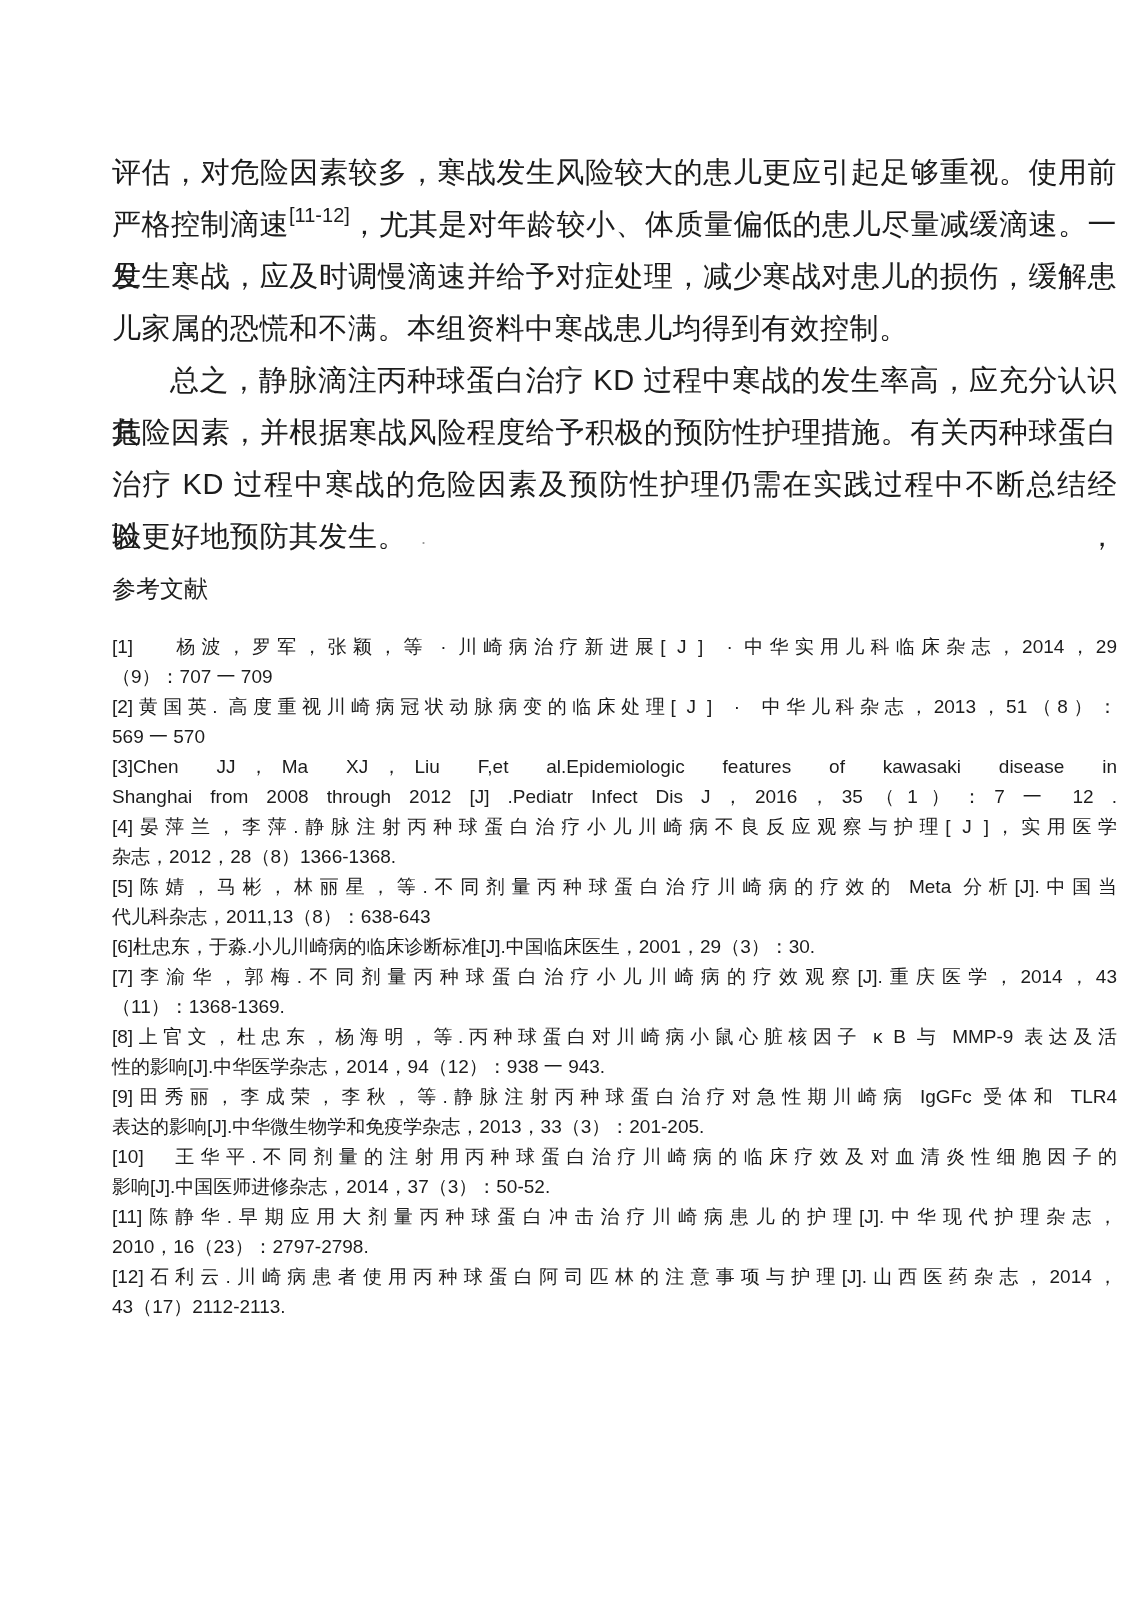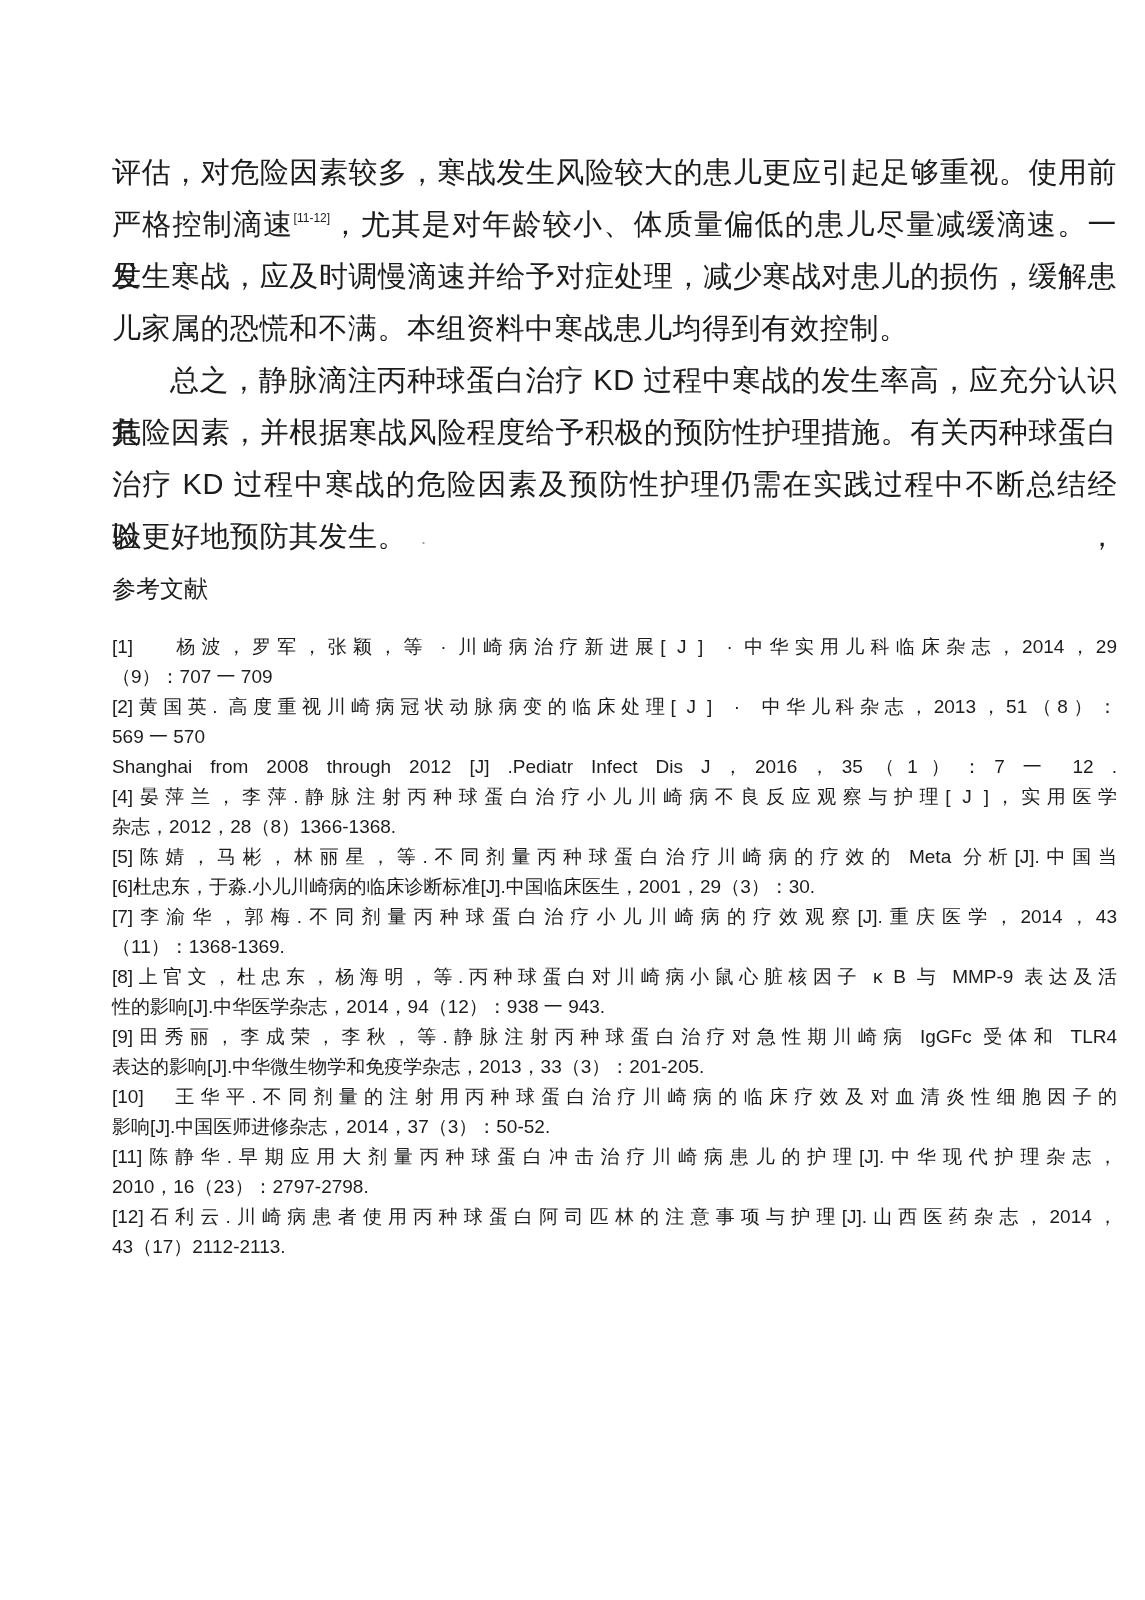--- a/index.html
+++ b/index.html
@@ -34,21 +34,21 @@
     text-align-last: justify;
     white-space: pre-wrap;
   }
   .bline.end {
     text-align-last: left;
   }
   .bline.indent {
     text-indent: 58px;
   }
   sup.cite {
-    font-size: 12px;
+    font-size: 20px;
     line-height: 0;
     vertical-align: 12px;
     letter-spacing: 0;
   }
   .stray {
     display: inline-block;
     margin-left: 14px;
     color: #9a9a9a;
     font-size: 18px;
     vertical-align: 2px;
@@ -96,24 +96,26 @@
       <span class="bline end"><span>以更好地预防其发生。</span><span class="stray">.</span></span>
     </p>
 
     <h2 class="refs-heading">参考文献</h2>
 
     <div class="refs">
       <span class="rline fill">[1]　 杨波，罗军，张颖，等 · 川崎病治疗新进展[ J ]  · 中华实用儿科临床杂志，2014，29</span>
       <span class="rline">（9）：707 一 709</span>
       <span class="rline fill">[2]黄国英. 高度重视川崎病冠状动脉病变的临床处理[ J ]  ·  中华儿科杂志，2013，51（8）：</span>
       <span class="rline">569 一 570</span>
+      <span class="rline fill">[3]Chen  JJ，Ma  XJ，Liu  F,et  al.Epidemiologic  features  of  kawasaki  disease  in</span>
       <span class="rline fill">Shanghai from 2008 through 2012 [J] .Pediatr Infect Dis J，2016，35（1）：7 一 12 .</span>
       <span class="rline fill">[4]晏萍兰，李萍.静脉注射丙种球蛋白治疗小儿川崎病不良反应观察与护理[ J ]，实用医学</span>
       <span class="rline">杂志，2012，28（8）1366-1368.</span>
       <span class="rline fill">[5]陈婧，马彬，林丽星，等.不同剂量丙种球蛋白治疗川崎病的疗效的 Meta 分析[J].中国当</span>
+      <span class="rline">代儿科杂志，2011,13（8）：638-643</span>
       <span class="rline">[6]杜忠东，于淼.小儿川崎病的临床诊断标准[J].中国临床医生，2001，29（3）：30.</span>
       <span class="rline fill">[7]李渝华，郭梅.不同剂量丙种球蛋白治疗小儿川崎病的疗效观察[J].重庆医学，2014，43</span>
       <span class="rline">（11）：1368-1369.</span>
       <span class="rline fill">[8]上官文，杜忠东，杨海明，等.丙种球蛋白对川崎病小鼠心脏核因子 κ B 与 MMP-9 表达及活</span>
       <span class="rline">性的影响[J].中华医学杂志，2014，94（12）：938 一 943.</span>
       <span class="rline fill">[9]田秀丽，李成荣，李秋，等.静脉注射丙种球蛋白治疗对急性期川崎病 IgGFc 受体和 TLR4</span>
       <span class="rline">表达的影响[J].中华微生物学和免疫学杂志，2013，33（3）：201-205.</span>
       <span class="rline fill">[10]　王华平.不同剂量的注射用丙种球蛋白治疗川崎病的临床疗效及对血清炎性细胞因子的</span>
       <span class="rline">影响[J].中国医师进修杂志，2014，37（3）：50-52.</span>
       <span class="rline fill">[11]陈静华.早期应用大剂量丙种球蛋白冲击治疗川崎病患儿的护理[J].中华现代护理杂志，</span>

